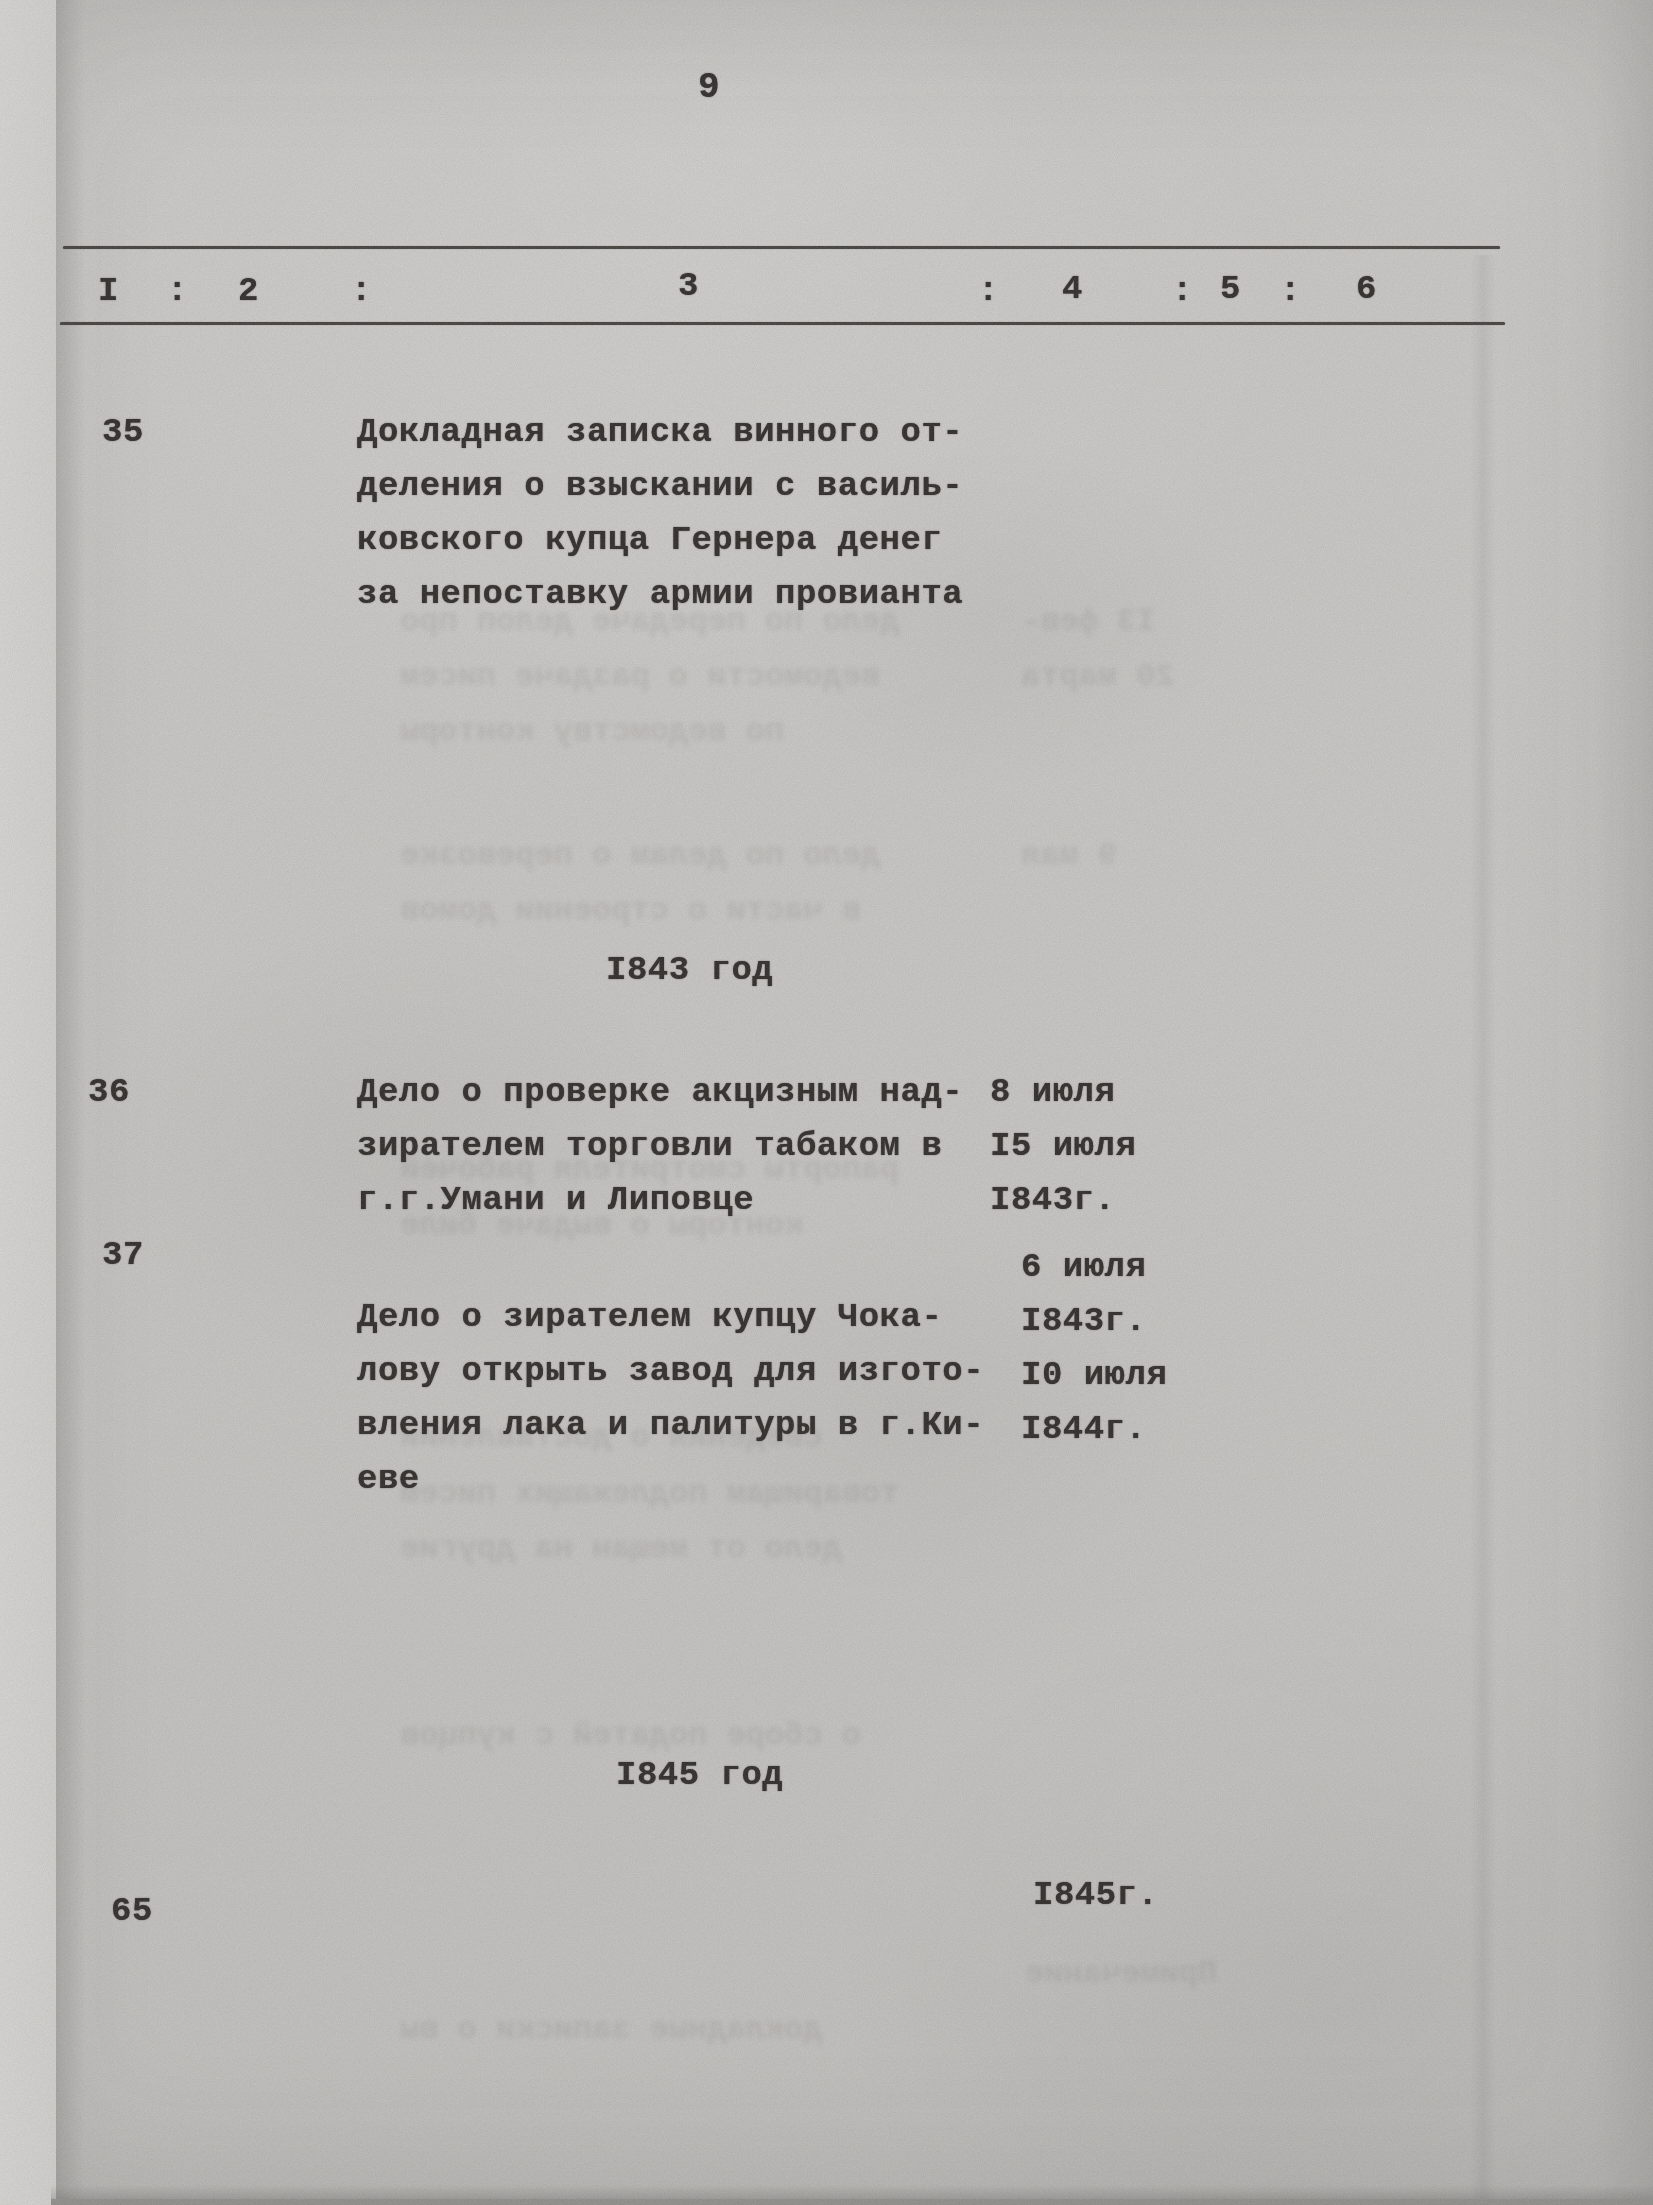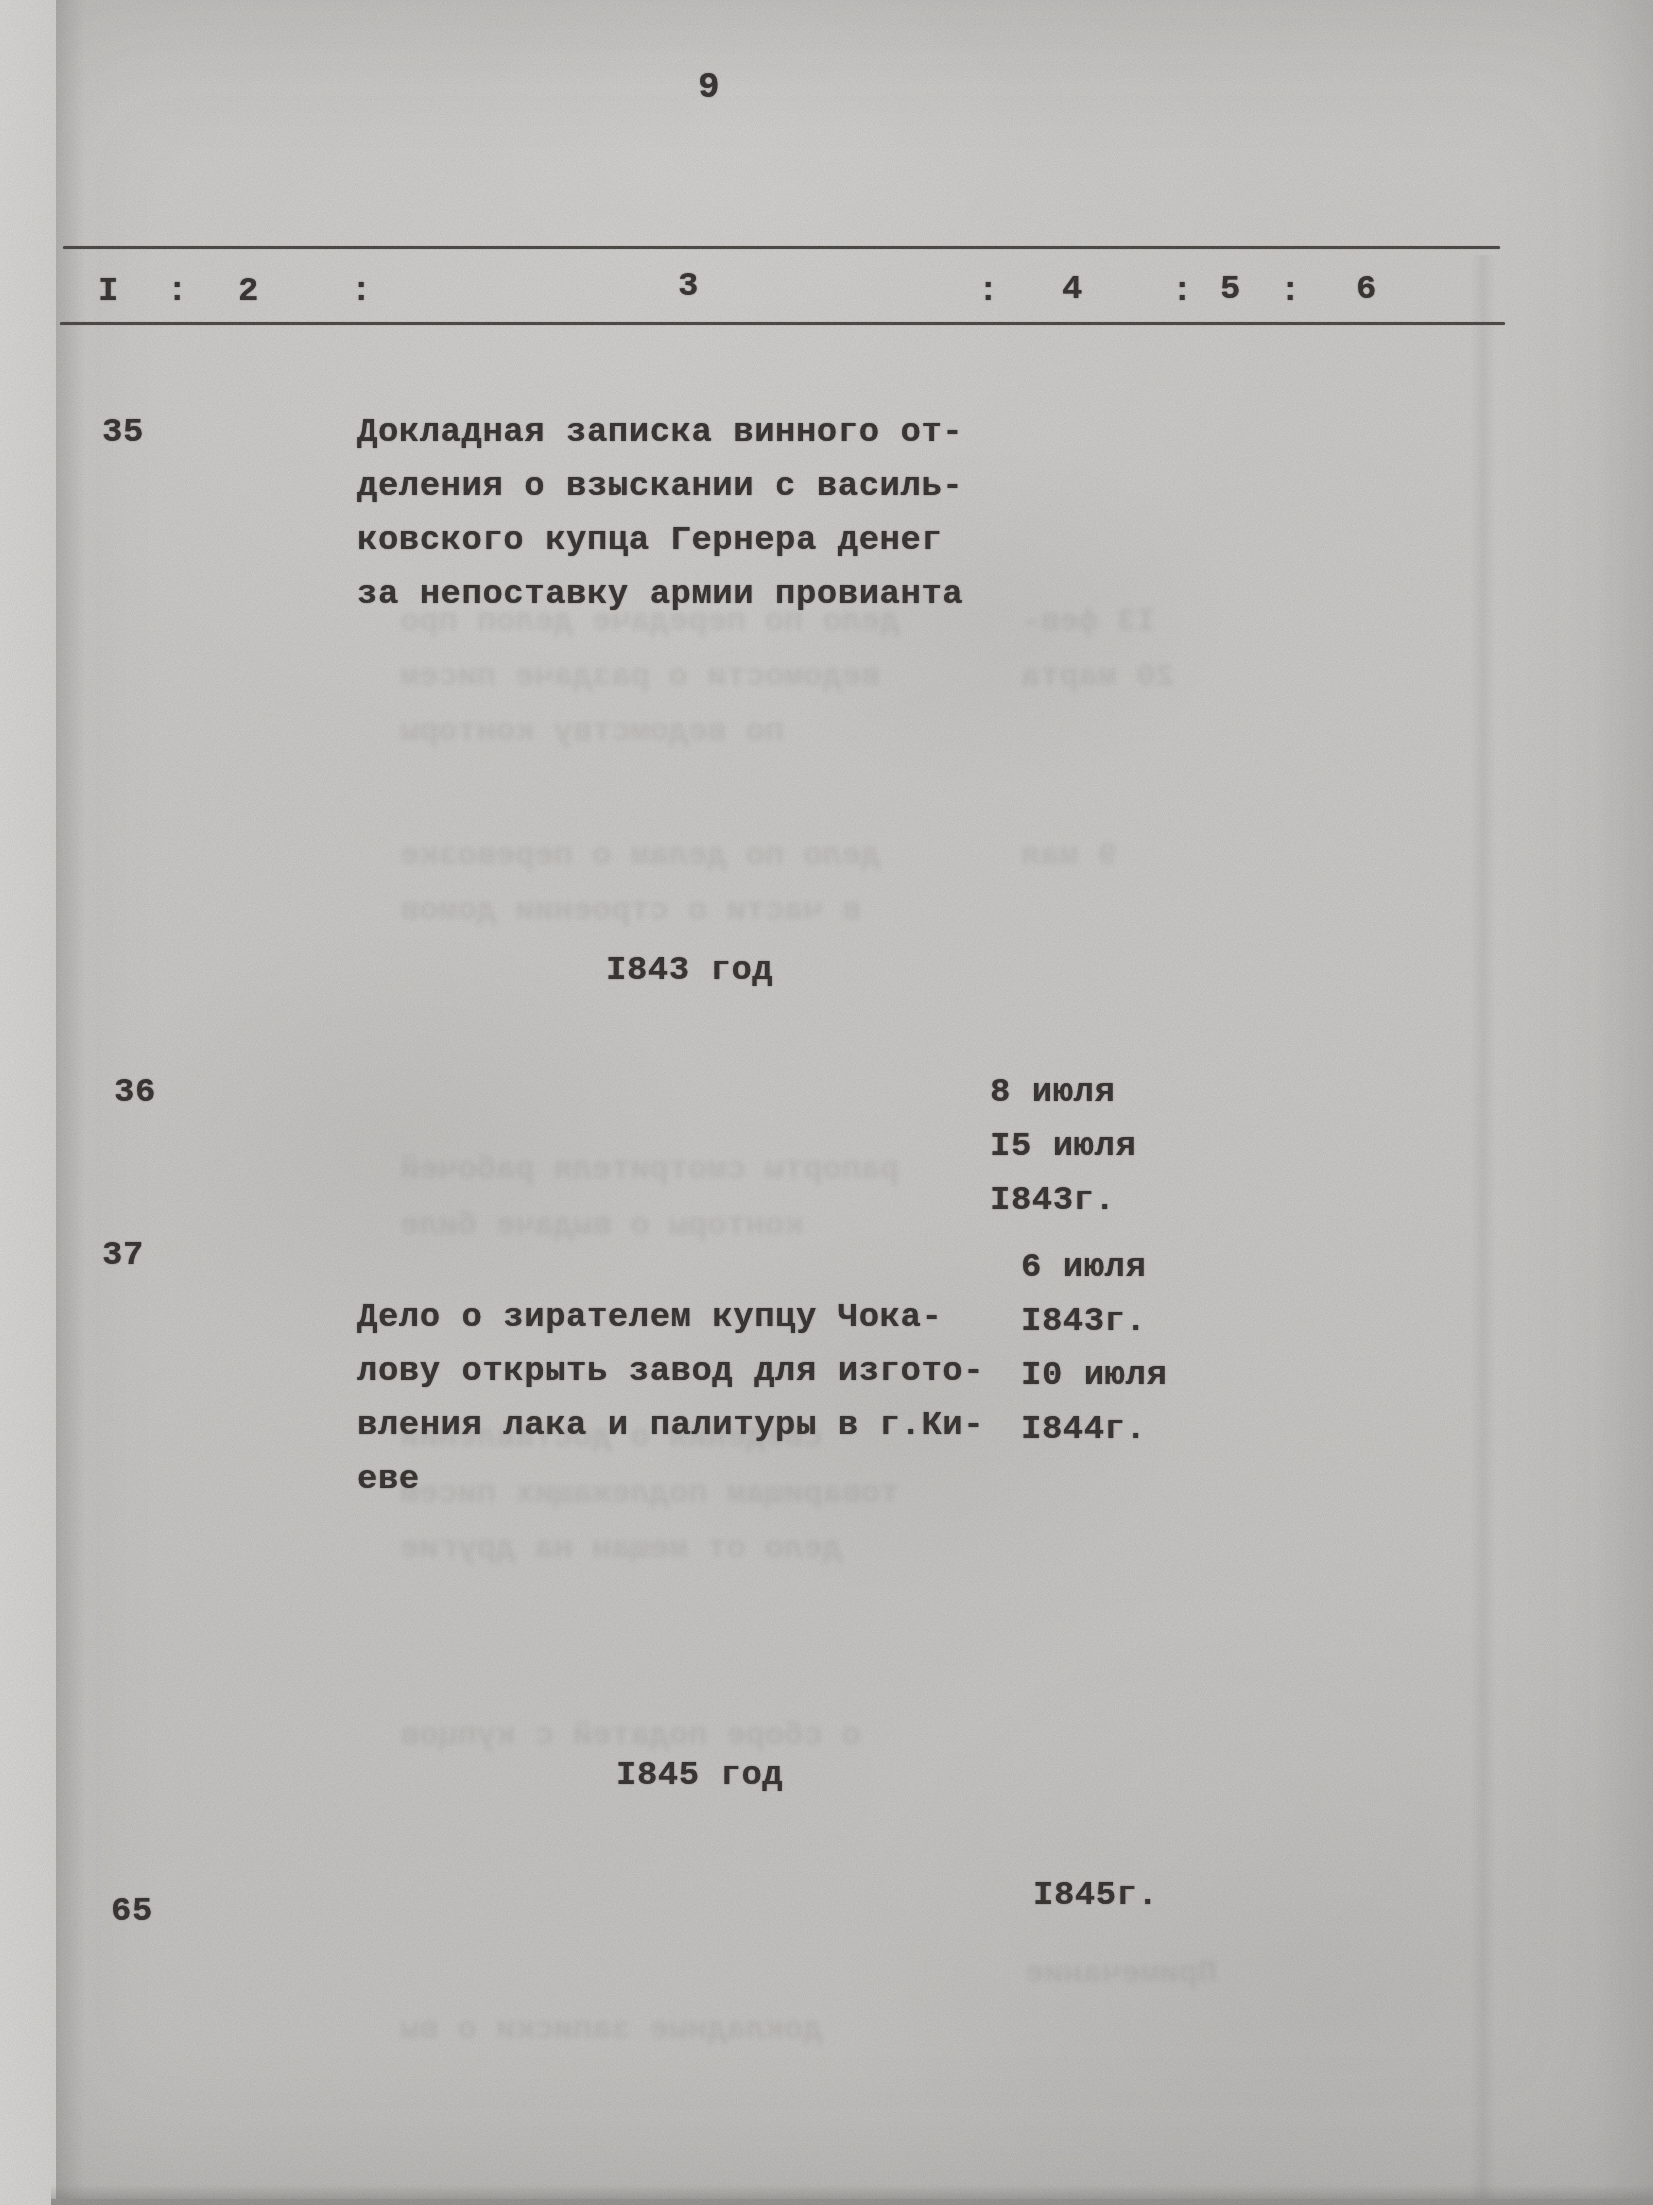--- a/index.html
+++ b/index.html
@@ -126,21 +126,24 @@
   <div class="txt" style="left:1356px;top:262px">6</div>
 
   <div class="txt" style="left:102px;top:405px">35</div>
   <div class="txt" style="left:357px;top:405px;width:664px">Докладная записка винного от-
 деления о взыскании с василь-
 ковского купца Гернера денег
 за непоставку армии провианта</div>
 
   <div class="txt" style="left:606px;top:943px">I843 год</div>
 
-  <div class="txt" style="left:114px;top:1065px">36</div>
+  <div class="txt" style="left:88px;top:1065px">36</div>
+  <div class="txt" style="left:357px;top:1065px;width:664px">Дело о проверке акцизным над-
+зирателем торговли табаком в
+г.г.Умани и Липовце</div>
   <div class="txt" style="left:990px;top:1065px">8 июля
 I5 июля
 I843г.</div>
 
   <div class="txt" style="left:102px;top:1228px">37</div>
   <div class="txt" style="left:357px;top:1290px;width:664px">Дело о зирателем купцу Чока-
 лову открыть завод для изгото-
 вления лака и палитуры в г.Ки-
 еве</div>
   <div class="txt" style="left:1021px;top:1240px">6 июля

